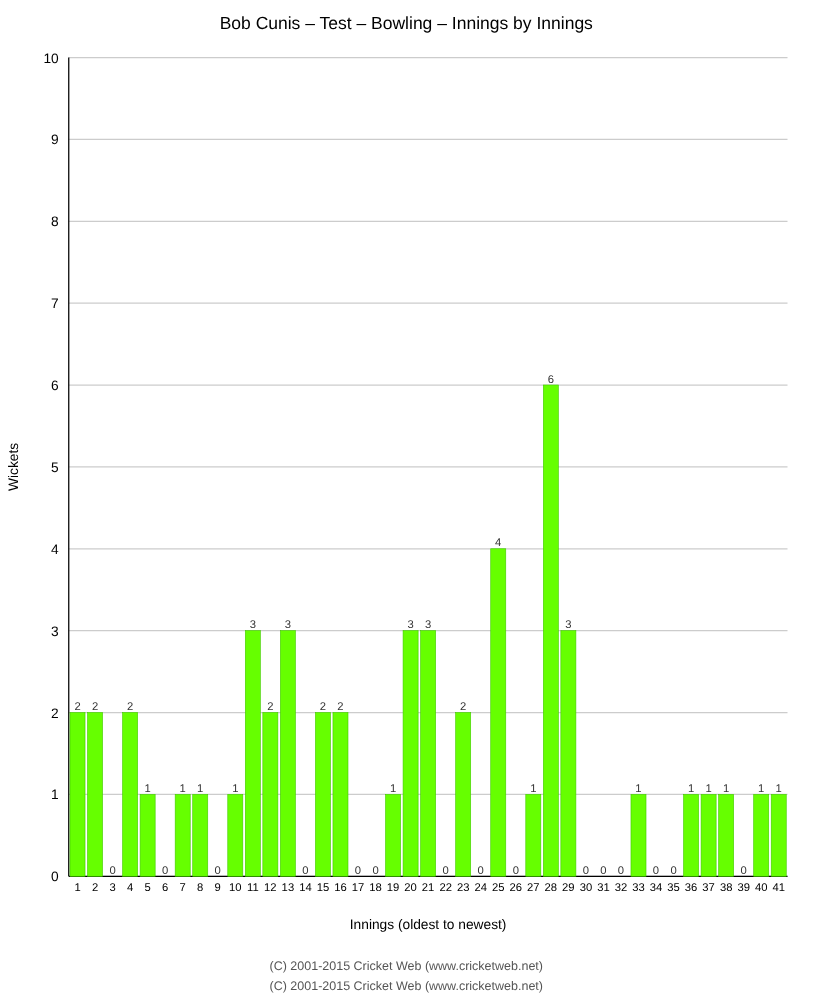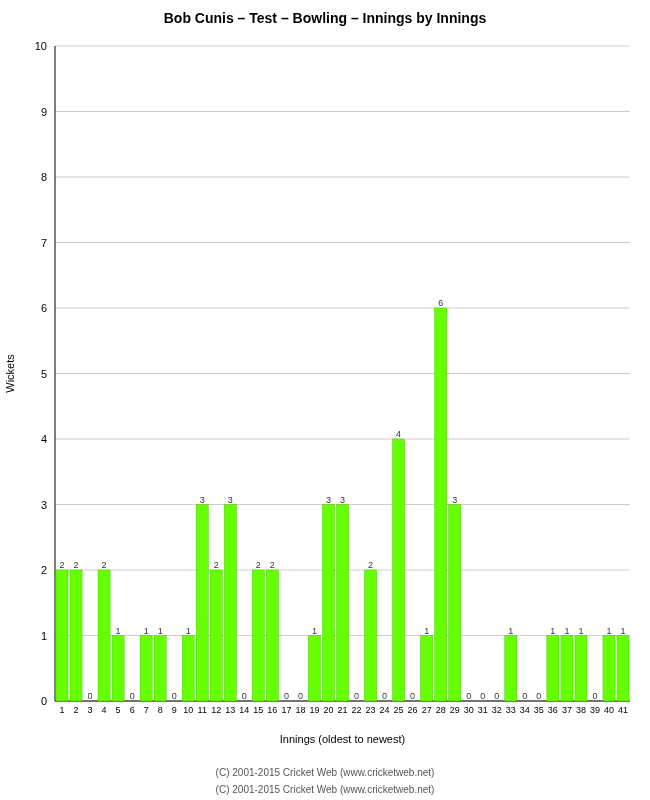--- a/index.html
+++ b/index.html
@@ -15,21 +15,20 @@
       height: 800px;
       position: relative;
       background: #fff;
     }
     .chart-title {
       text-align: center;
       font-size: 14px;
       padding-top: 10px;
       padding-bottom: 5px;
       color: #000;
-      font-weight: bold;
     }
     .footer {
       text-align: center;
       font-size: 10px;
       color: #555;
       position: absolute;
       bottom: 5px;
       width: 100%;
     }
     svg {

